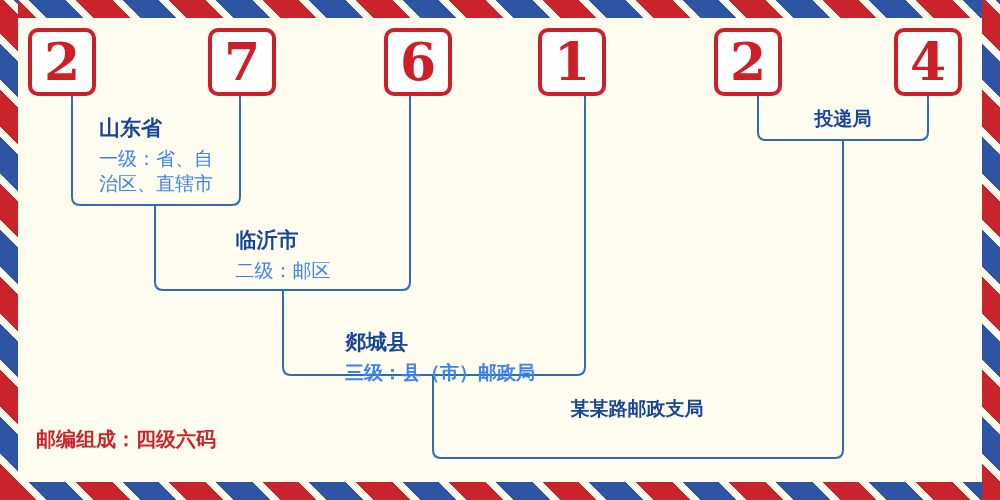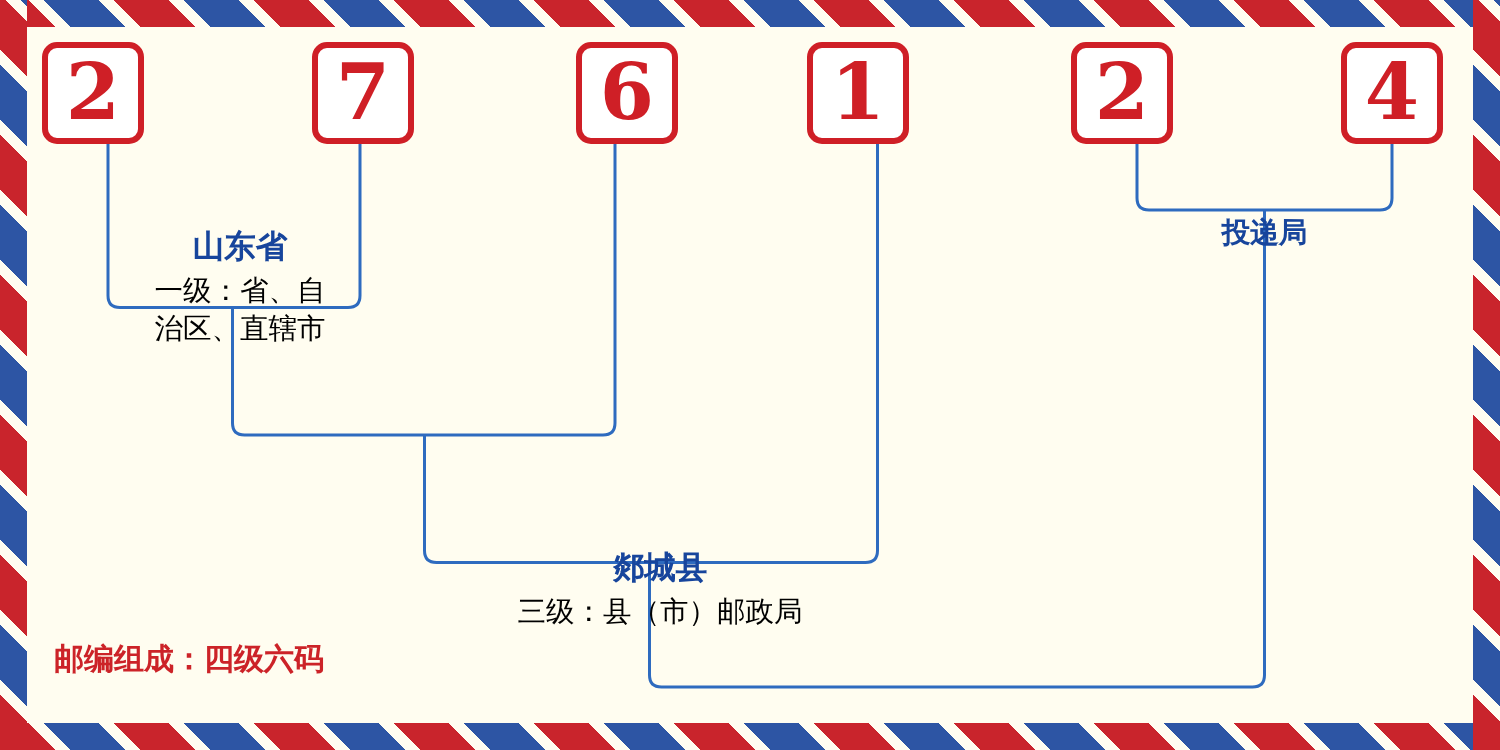--- a/index.html
+++ b/index.html
@@ -70,41 +70,39 @@
   svg.connectors path {
     fill: none;
     stroke: #2e6bbf;
     stroke-width: 2;
   }
 
   
   .level-label {
     position: absolute;
     transform: translateX(-50%);
-    text-align: center;
     z-index: 2;
-    margin-top: 36px;
   }
   .level-name {
     font-size: 21px;
     font-weight: bold;
     color: #17459c;
     white-space: nowrap;
   }
   .level-desc {
     margin-top: 5px;
     font-size: 19px;
     line-height: 1.3;
-    color: #000000;
+    color: #3b82f6;
   }
   .lbl-1 { left: 160px; top: 114px; }
   .lbl-1 .level-desc { width: 122px; margin-left: auto; margin-right: auto; }
   .lbl-2 { left: 283px; top: 226px; }
   .lbl-3 { left: 440px; top: 328px; }
-  .lbl-3 .level-desc, .lbl-4 .level-desc { white-space: nowrap; }
+  .lbl-3 .level-desc, .lbl-4 .level-desc { white-space: nowrap; font-weight: bold; }
   .lbl-4 { left: 637px; top: 396px; }
   .lbl-4 .level-name { font-size: 19px; }
   .lbl-4 .level-desc { margin-top: 10px; }
   .lbl-delivery { left: 843px; top: 106px; font-family: Liberation Serif, serif; }
   .lbl-delivery .level-name { font-size: 19px; }
 
   
   .composition-note {
     position: absolute;
     left: 36px;
@@ -151,27 +149,32 @@
   </div>
   <div class="digit-box box-6">
     <span class="digit">4</span>
   </div>
 
   <div class="level-label lbl-1">
     <div class="level-name">山东省</div>
     <div class="level-desc">一级：省、自治区、直辖市</div>
   </div>
 
+  <div class="level-label lbl-2">
+    <div class="level-name">临沂市</div>
+    <div class="level-desc">二级：邮区</div>
+  </div>
 
   <div class="level-label lbl-3">
     <div class="level-name">郯城县</div>
     <div class="level-desc">三级：县（市）邮政局</div>
   </div>
 
   <div class="level-label lbl-4">
+    <div class="level-name">某某路邮政支局</div>
   </div>
 
   <div class="level-label lbl-delivery">
     <div class="level-name">投递局</div>
   </div>
 
   <div class="composition-note">邮编组成：四级六码</div>
 
 </div>
 

